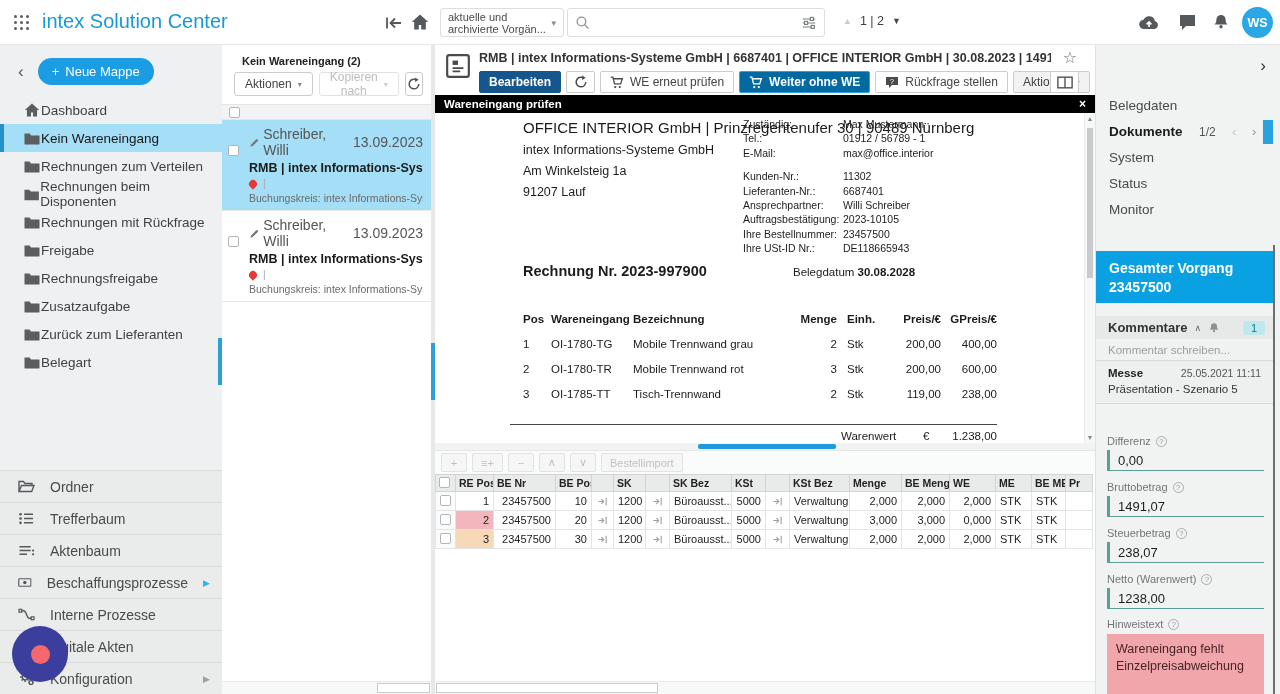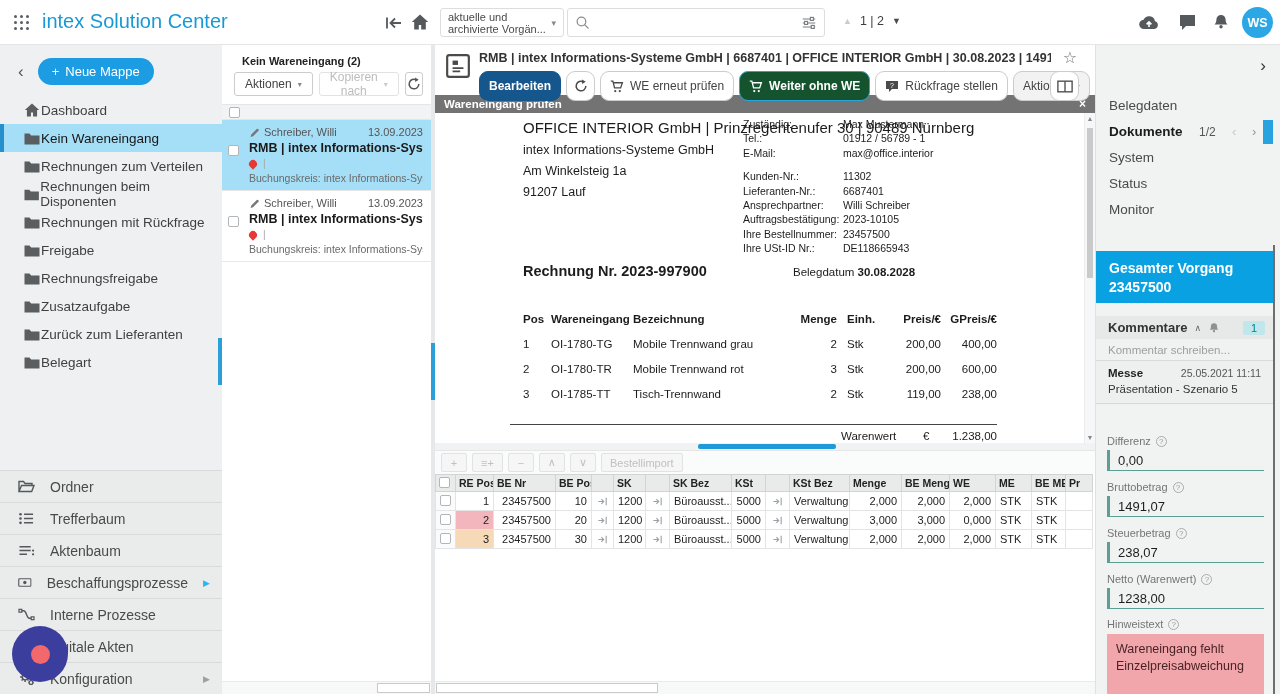--- a/index.html
+++ b/index.html
@@ -51,21 +51,21 @@
 .lp-actions{display:flex;gap:6px;padding:0 8px 8px 12px;align-items:center}
 .btn-sm{height:24px;border:1px solid #ccc;border-radius:3px;background:#fff;font-size:12px;color:#444;padding:0 10px;display:flex;align-items:center;gap:6px}
 .btn-sm .car{font-size:8px;color:#888}
 .btn-sm.dis{color:#bcbcbc;border-color:#e2e2e2}
 .btn-sm.dis .car{color:#ccc}
 .btn-ref{margin-left:auto;width:31px;justify-content:center;padding:0}
 .lp-selectall{height:16px;background:#f2f3f4;border-top:1px solid #e5e6e7;border-bottom:1px solid #e5e6e7;display:flex;align-items:center;padding-left:7px}
 .lp-item{position:relative;min-height:65px;padding:6px 8px 6px 27px;border-bottom:1px solid #e8e8e8}
 .lp-item.sel{background:#a5dff7}
 .lp-item .cb{position:absolute;left:6px;top:25px}
-.li-r1{display:flex;align-items:center;gap:4px;font-size:11px;color:#555}
+.li-r1{display:flex;align-items:center;gap:4px;font-size:14px;color:#555}
 .li-r1 .ic{color:#777}
 .li-date{margin-left:auto}
 .li-title{font-size:12.5px;font-weight:bold;color:#1a1a1a;margin:3px 0 2px;white-space:nowrap;overflow:hidden}
 .li-r3{display:flex;align-items:center;gap:6px;height:13px}
 .pin{width:8px;height:8px;border-radius:50% 50% 50% 0;transform:rotate(-45deg);background:#e53935}
 .li-sep{color:#a5a5a5;font-size:10px}
 .li-meta{font-size:10.5px;color:#6a6a6a;white-space:nowrap;overflow:hidden;margin-top:2px}
 .lp-bottom{position:absolute;bottom:0;left:0;right:0;height:13px;background:#f7f8f8;border-top:1px solid #eaeaea}
 .lp-bthumb{position:absolute;right:1px;top:1px;width:53px;height:10px;background:#fff;border:1px solid #c9c9c9}
 
@@ -73,29 +73,29 @@
 .vsplit{width:4px;background:#e6e8e9;position:relative;flex:none}
 .vthumb{position:absolute;top:298px;height:57px;width:100%;background:#2a9fd8}
 
 
 .main{position:relative;flex:1;min-width:0;background:#fff;display:flex;flex-direction:column}
 .doc-head{position:relative;height:50px;flex:none}
 .doc-ic{position:absolute;left:10px;top:8px;color:#4a4a4a}
 .doc-title{position:absolute;left:44px;top:6px;right:44px;font-size:12.5px;font-weight:bold;color:#333;white-space:nowrap;overflow:hidden}
 .doc-star{position:absolute;right:18px;top:3px;font-size:16px;color:#777}
 .doc-btns{position:absolute;left:44px;top:26px;display:flex;gap:5px}
-.btn{height:30px;border:1px solid #ccc;border-radius:9px;background:#fff;font-size:12px;color:#444;padding:0 9px;display:flex;align-items:center;gap:6px;white-space:nowrap}
+.btn{height:22px;border:1px solid #ccc;border-radius:2px;background:#fff;font-size:12px;color:#444;padding:0 9px;display:flex;align-items:center;gap:6px;white-space:nowrap}
 .btn .ic{color:#4a4a4a}
 .btn.primary{background:#15568d;border-color:#15568d;color:#fff;font-weight:bold}
-.btn.info{background:#14532d;border-color:#2aa4de;color:#fff;font-weight:bold}
+.btn.info{background:#0369a1;border-color:#2aa4de;color:#fff;font-weight:bold}
 .btn.info .ic{color:#fff}
 .btn.grey{background:#f2f2f2}
 .btn.iconb{width:29px;justify-content:center;padding:0}
 .book-btn{position:absolute;right:16px;top:26px}
-.banner{height:18px;background:#737373;color:#fff;font-size:11.5px;font-weight:bold;display:flex;align-items:center;padding:0 9px;flex:none}
+.banner{height:18px;background:#000000;color:#fff;font-size:11.5px;font-weight:bold;display:flex;align-items:center;padding:0 9px;flex:none}
 .banner .bx{margin-left:auto;font-weight:bold;font-size:12px}
 
 .viewer{position:relative;height:330px;flex:none;overflow:hidden;background:#fff;color:#1c1c1c}
 .vscroll{position:absolute;right:0;top:0;bottom:0;width:11px;background:#f6f7f8;border-left:1px solid #ececec;font-size:7px;color:#888;text-align:center}
 .vthumb2{position:absolute;left:2px;right:2px;top:15px;height:150px;background:#c8cacb}
 .vsa{position:absolute;left:0;right:0}
 .inv-sender{position:absolute;left:88px;top:6px;font-size:15px;}
 .inv-recipient{position:absolute;left:88px;top:27px;font-size:12.5px;line-height:21px}
 .inv-info{position:absolute;left:308px;top:5px;font-size:10.5px}
 .ir{display:flex;height:14.4px}

